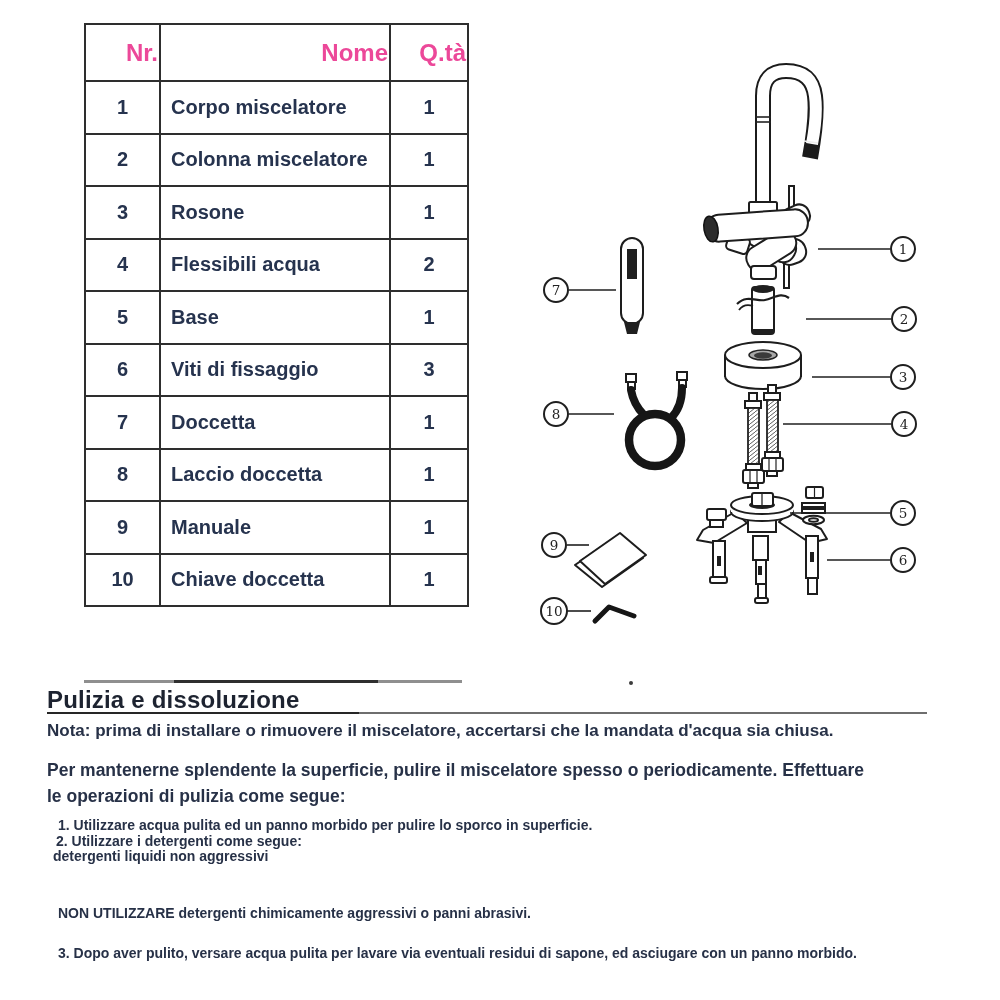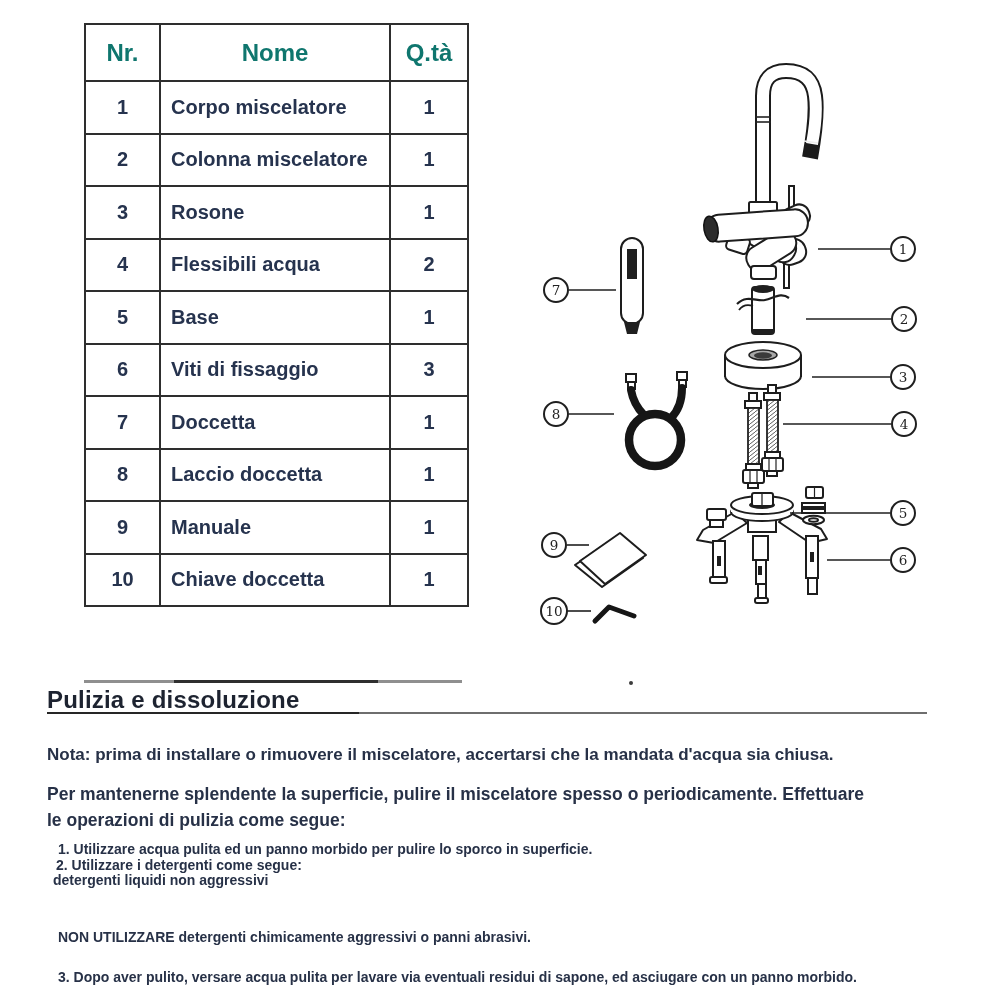--- a/index.html
+++ b/index.html
@@ -2,36 +2,36 @@
 <html><head>
 <meta charset="utf-8">
 <style>
   html,body{margin:0;padding:0;background:#fff;}
   .page{position:relative;width:1000px;height:1000px;background:#ffffff;overflow:hidden;
         font-family:"Liberation Sans",sans-serif;}
   
   .parts-table{position:absolute;left:84px;top:23px;border-collapse:collapse;table-layout:fixed;}
   .parts-table td{border:2px solid #2e2e2e;color:#26334e;font-weight:700;vertical-align:middle;
                   white-space:nowrap;overflow:visible;}
-  .parts-table .hdr td{height:53px;font-size:24px;text-align:center;color:#0f766e;}
+  .parts-table .hdr td{height:53px;font-size:24px;text-align:right;color:#ec4899;}
   .parts-table .row td{height:48.5px;font-size:20px;}
   .col-nr{width:71px;text-align:center;}
   .col-nome{width:217px;margin-top:20px;}
   .row .col-nome{padding-left:10px;text-align:left;}
   .col-qta{width:74px;text-align:center;margin-top:38px;}
   
   .diagram{position:absolute;left:520px;top:60px;width:420px;height:570px;}
   .ln{stroke:#1d1d1d;stroke-width:2;fill:#ffffff;}
   .dk{fill:#1f1f1f;stroke:none;}
   .leader{stroke:#1f1f1f;stroke-width:1.6;}
   .callout circle{fill:#fff;stroke:#1f1f1f;stroke-width:2;}
   .callout text{font-family:"DejaVu Serif",serif;font-size:13.5px;fill:#222;text-anchor:middle;}
   
   .abs{position:absolute;}
-  .txt{color:#273147;font-weight:700;margin-top:24px;}
+  .txt{color:#273147;font-weight:700;}
   .rule{background:#8f8f8f;}
   .rule-dark{background:#2f2f2f;}
   .section-title{font-size:24px;font-weight:700;color:#1d2330;letter-spacing:.2px;}
   .body-lg{font-size:17px;}
   .body-xl{font-size:17.5px;line-height:25.5px;}
   .body-sm{font-size:14px;}
 </style>
 </head>
 <body>
 

